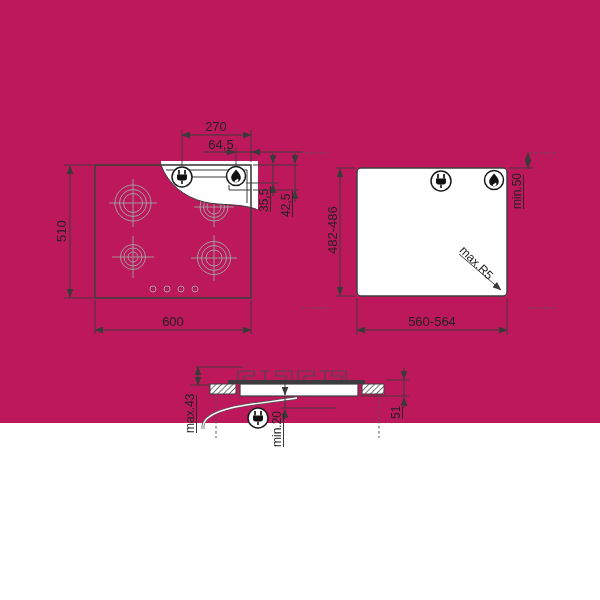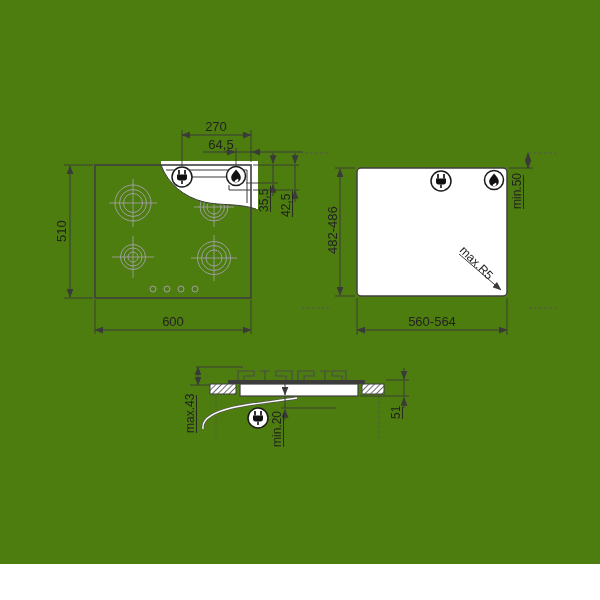--- a/index.html
+++ b/index.html
@@ -1,16 +1,16 @@
 <!DOCTYPE html>
 <html><head>
 <meta charset="utf-8">
 <style>
   html,body{margin:0;padding:0;background:#fff;width:600px;height:600px;overflow:hidden;}
-  #stage{position:relative;width:600px;height:564px;background:#4d7c0f;}
+  #stage{position:relative;width:600px;height:423px;background:#be185d;}
   svg{position:absolute;left:0;top:0;}
   text{font-family:"Liberation Sans","DejaVu Sans",sans-serif;fill:#222;}
   .dim-big{font-size:13px;}
   .dim-small{font-size:12px;}
   .thin{stroke:#3a3a3a;stroke-width:1;fill:none;}
   .outline{stroke:#3f3f3f;stroke-width:1.6;fill:none;}
   .light{stroke:#9f9f9f;stroke-width:1;fill:none;}
   .xhair{stroke:#9f9f9f;stroke-width:0.9;}
   .ext{stroke:#3a3a3a;stroke-width:0.9;fill:none;}
   .under{stroke:#222;stroke-width:0.9;}

